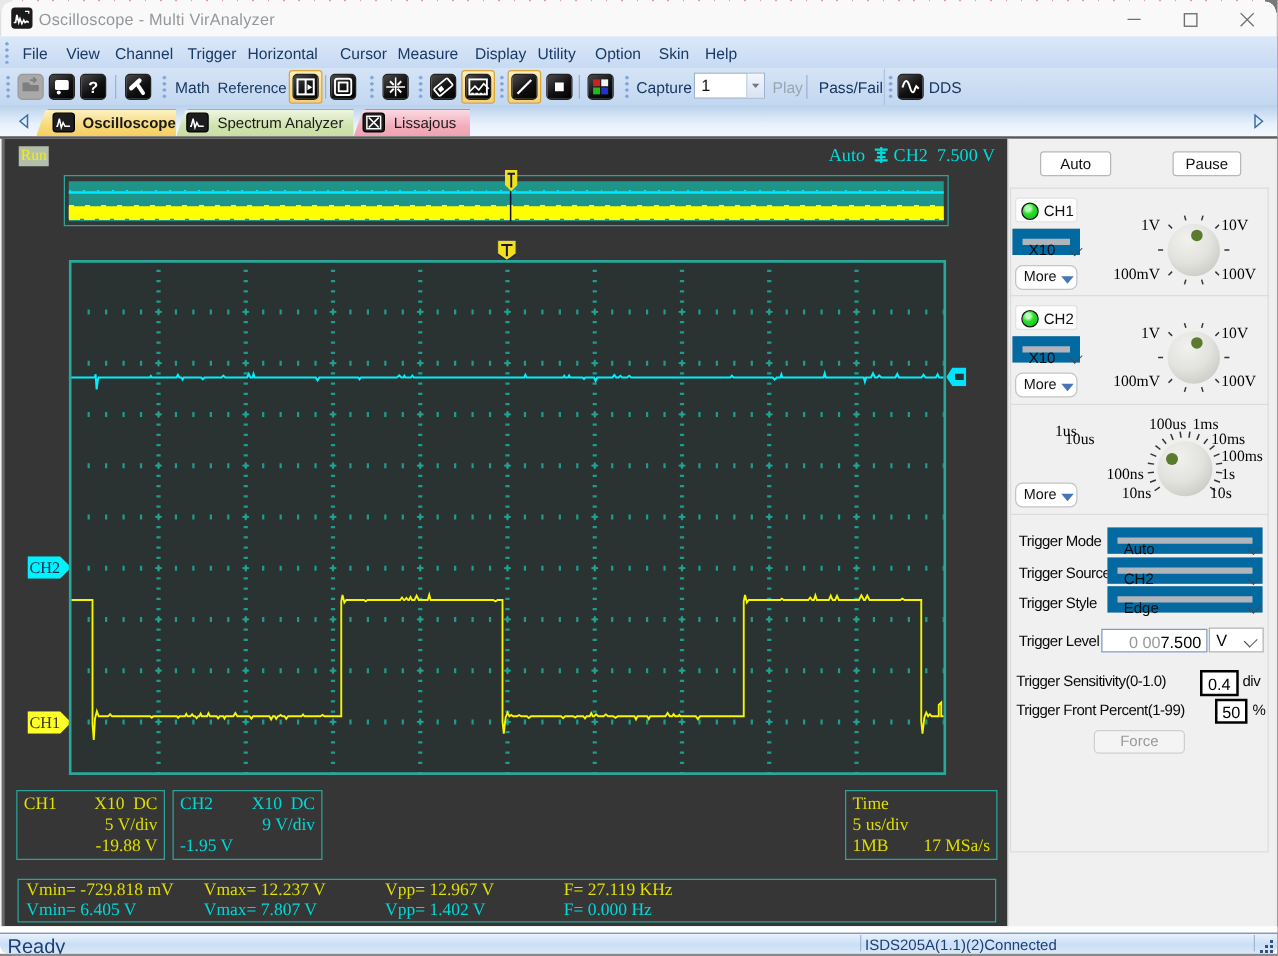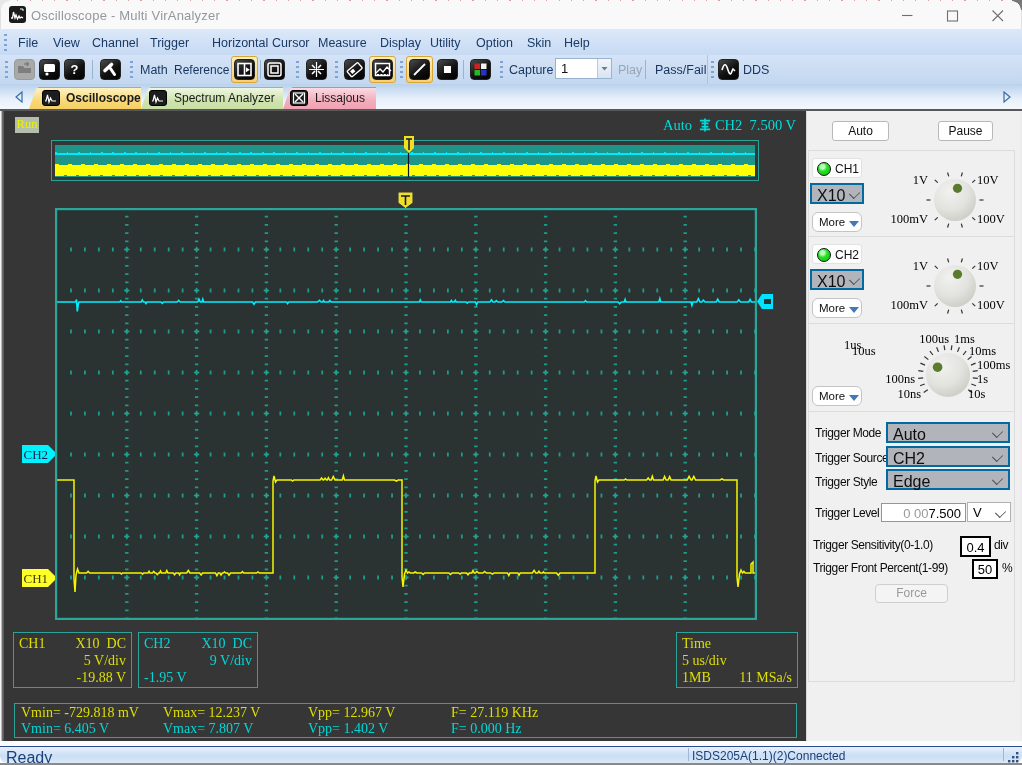--- a/index.html
+++ b/index.html
@@ -41,21 +41,21 @@
 .ibox{position:absolute;top:632px;height:56px;border:1px solid #2aa398;font:14px "Liberation Serif",serif;padding:2px 5px 0 5px}
 .ibox div{height:17px;line-height:17px}
 .yel{color:#dfdf00}.cya{color:#00d8d8}
 #measbox{left:14px;top:703px;width:783px;height:35px;border:1px solid #2aa398;font:14px "Liberation Serif",serif;padding-top:1px}
 .mrow{position:relative;height:16px;line-height:16px}
 .mrow span{position:absolute}
 
 #rpanel{left:806px;top:111px;width:214px;height:635px;background:#f0f0f0}
 .rpbtn{position:absolute;background:#fff;border:1px solid #b8b8b8;border-radius:3px;font-size:12px;color:#111;text-align:center}
 .grpline{position:absolute;left:808px;width:207px;border-top:1px solid #dcdcdc}
-.combo{position:absolute;background:#b1b5bb;border:2px solid #0369a1;color:#0d0d0d;font-size:16px}
+.combo{position:absolute;background:#b1b5bb;border:8px solid #0369a1;color:#0d0d0d;font-size:12px}
 .chev{position:absolute;width:9px;height:9px;border-left:1.5px solid #4a4a4a;border-bottom:1.5px solid #4a4a4a;transform:rotate(-45deg) scale(1,.75)}
 .morebtn{position:absolute;width:50px;height:20px;background:#fff;border:1px solid #c4c4c4;border-radius:6px;font-size:11.5px;color:#111}
 .ledbtn{position:absolute;width:50px;height:20px;background:#fdfdfd;border:1px solid #e2e2e2;border-radius:3px;font-size:12px;color:#111}
 .led{position:absolute;left:4px;top:2.5px;width:14px;height:14px;border-radius:50%;background:radial-gradient(circle at 38% 32%,#b8ffb8 0 2px,#2ae02a 40%,#0dbb0d);border:1.6px solid #111}
 .knoblbl{position:absolute;font:12.5px "Liberation Serif",serif;color:#000;white-space:nowrap}
 .trlbl{position:absolute;font-size:12px;letter-spacing:-0.4px;color:#0a0a0a;white-space:nowrap}
 .tinput{position:absolute;background:#fff;font-size:13px;color:#000}
 
 #white-strip{left:0;top:741px;width:1022px;height:5px;background:#fdfdfd}
 #statusbar{left:0;top:746px;width:1022px;height:17px;background:linear-gradient(#e9f2fc,#cadef5 55%,#dbe9f8);border-top:1px solid #2a4d8f;border-radius:0 0 7px 7px}
@@ -81,21 +81,21 @@
 <svg class="abs winbtn" style="left:991px" width="14" height="14">
     <path d="M1.5 2.5 L12 13 M12 2.5 L1.5 13" stroke="#707070" stroke-width="1.1"></path>
   </svg>
 
 <div class="abs" id="menubar"></div>
 <div class="grip" style="left:4px;top:33px;height:18px"></div>
 <span class="mitem" style="left:18px">File</span>
 <span class="mitem" style="left:53px">View</span>
 <span class="mitem" style="left:92px">Channel</span>
 <span class="mitem" style="left:150px">Trigger</span>
-<span class="mitem" style="left:212px">Horizontal</span>
+<span class="mitem" style="left:198px">Horizontal</span>
 <span class="mitem" style="left:272px">Cursor</span>
 <span class="mitem" style="left:318px">Measure</span>
 <span class="mitem" style="left:380px">Display</span>
 <span class="mitem" style="left:430px">Utility</span>
 <span class="mitem" style="left:476px">Option</span>
 <span class="mitem" style="left:527px">Skin</span>
 <span class="mitem" style="left:564px">Help</span>
 
 <div class="abs" id="toolbar"></div>
 <div class="grip" style="left:5px;top:60px;height:20px"></div>
@@ -284,21 +284,21 @@
 <div style="text-align:right">9 V/div</div>
 <div style="text-align:left">-1.95 V</div>
   </div>
 <div class="ibox yel" style="left:676px;width:122px">
 <div>
       <span style="float:left">Time</span>
     </div>
 <div style="text-align:left">5 us/div</div>
 <div>
       <span style="float:left">1MB</span>
-      <span style="float:right">11 MSa/s</span>
+      <span style="float:right">17 MSa/s</span>
     </div>
   </div>
 <div class="abs" id="measbox">
 <div class="mrow yel">
       <span style="left:6px">Vmin= -729.818 mV</span>
       <span style="left:148px">Vmax= 12.237 V</span>
       <span style="left:293px">Vpp= 12.967 V</span>
       <span style="left:436px">F= 27.119 KHz</span>
     </div>
 <div class="mrow cya">

